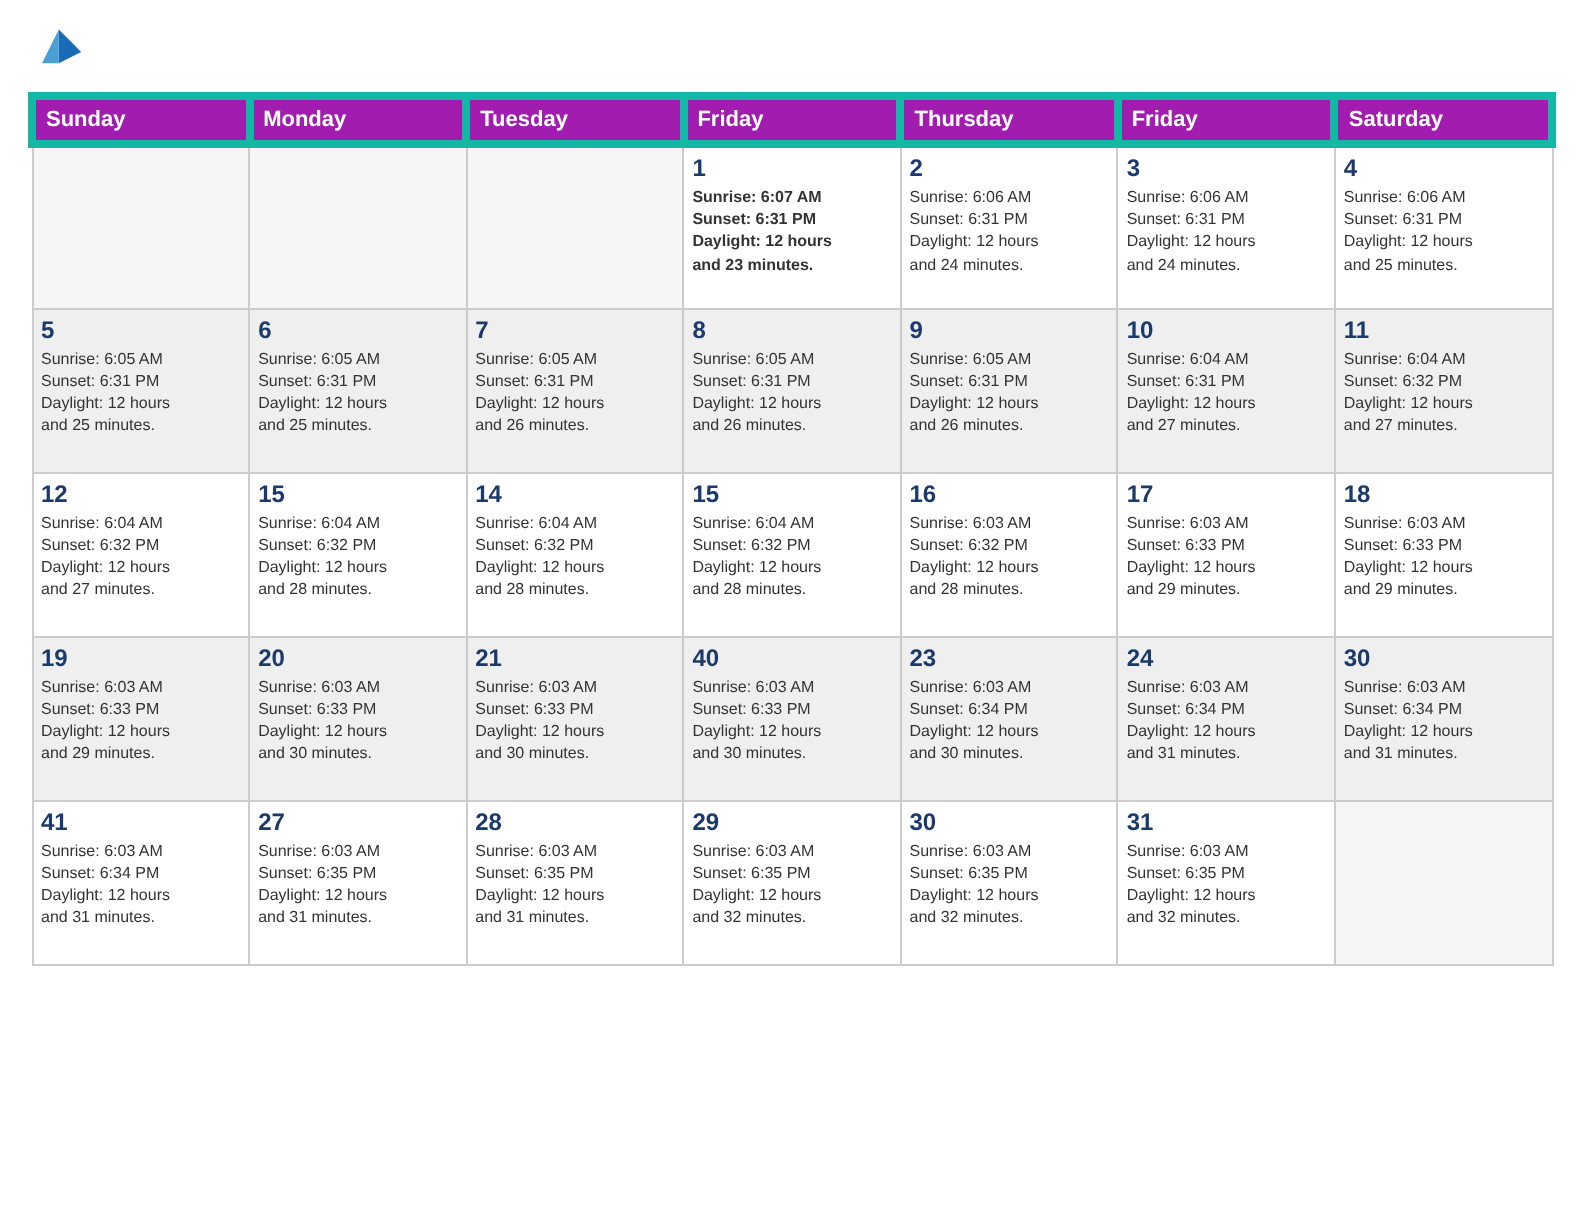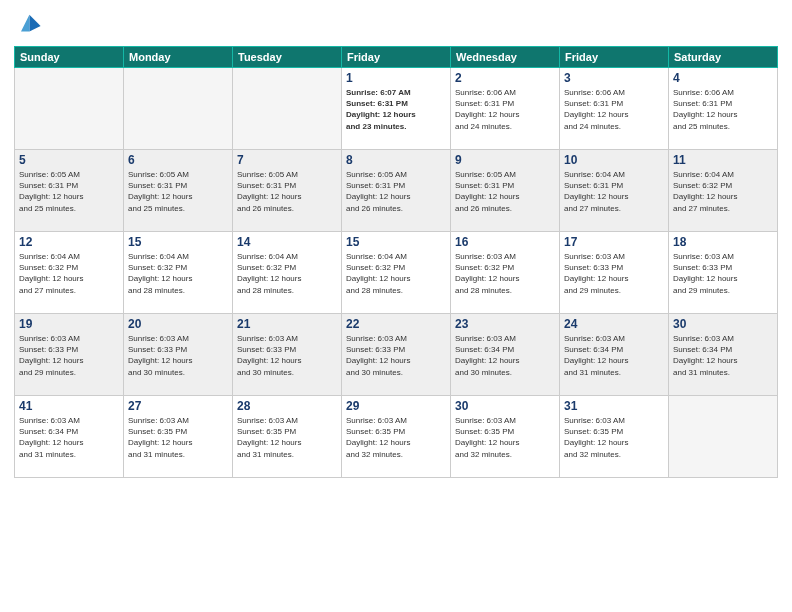--- a/index.html
+++ b/index.html
@@ -48,27 +48,27 @@
     .calendar-subtitle {
       font-size: 14px;
       color: #333;
     }
     .calendar {
       width: 100%;
       border-collapse: collapse;
       table-layout: fixed;
     }
     .calendar th {
-      background: #0f766e;
+      background: #a21caf;
       color: #fff;
       font-size: 11px;
       font-weight: bold;
       text-align: left;
       padding: 4px 5px;
-      border: 1px solid #14b8a6;
+      border: 4px solid #14b8a6;
     }
     .calendar td {
       vertical-align: top;
       border: 1px solid #ccc;
       padding: 3px 4px;
       font-size: 8.5px;
       color: #333;
       background: #fff;
       height: 82px;
     }
@@ -112,21 +112,21 @@
     </div>
   </div>
 
   <table class="calendar">
     <thead>
       <tr>
       <th>Sunday</th>
           <th>Monday</th>
           <th>Tuesday</th>
           <th>Friday</th>
-          <th>Wednesday</th>
+          <th>Thursday</th>
           <th>Friday</th>
           <th>Saturday</th>
         </tr>
     </thead>
     <tbody id="calendar-body">
     <tr>
           <td class="empty"></td>
           <td class="empty"></td>
           <td class="empty"></td>
           <td>
@@ -276,21 +276,21 @@
 and 30 minutes.</div>
           </td>
           <td>
             <span class="day-num">21</span>
             <div class="day-info" style="white-space: pre-line;">Sunrise: 6:03 AM
 Sunset: 6:33 PM
 Daylight: 12 hours
 and 30 minutes.</div>
           </td>
           <td>
-            <span class="day-num">22</span>
+            <span class="day-num">40</span>
             <div class="day-info" style="white-space: pre-line;">Sunrise: 6:03 AM
 Sunset: 6:33 PM
 Daylight: 12 hours
 and 30 minutes.</div>
           </td>
           <td>
             <span class="day-num">23</span>
             <div class="day-info" style="white-space: pre-line;">Sunrise: 6:03 AM
 Sunset: 6:34 PM
 Daylight: 12 hours

